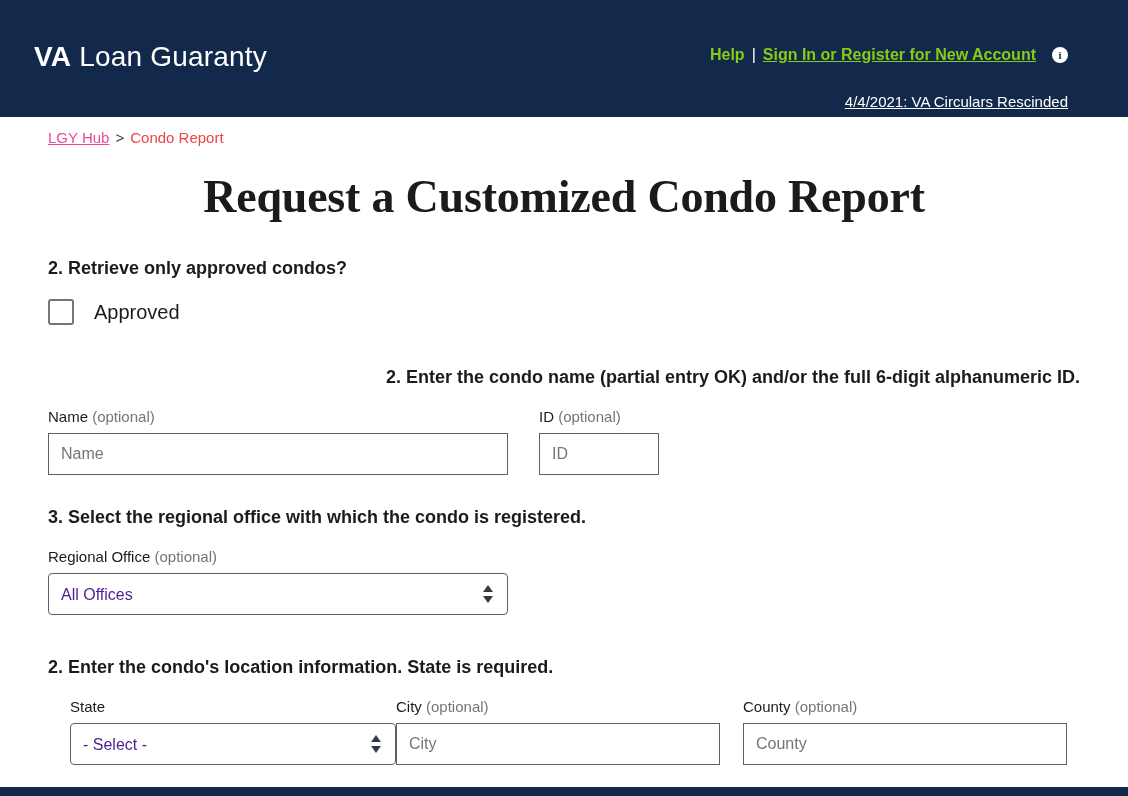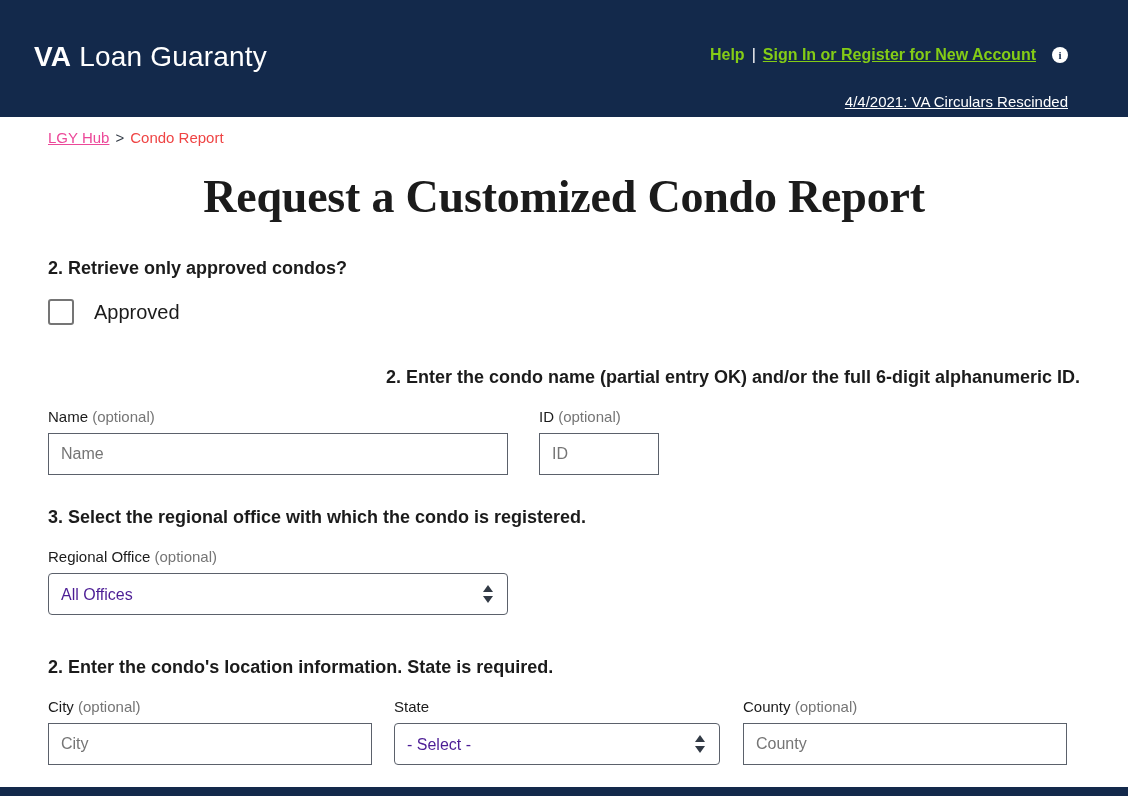--- a/index.html
+++ b/index.html
@@ -311,42 +311,42 @@
         <svg class="select-arrows" viewBox="0 0 12 20">
           <polygon points="6,1 11,8 1,8" fill="#323a45"></polygon>
           <polygon points="6,19 11,12 1,12" fill="#323a45"></polygon>
         </svg>
       </div>
     </div>
   </div>
 
   <p class="question q4">2. Enter the condo's location information. State is required.</p>
   <div class="field-row">
-    <div class="field">
-      <div class="field-label">
-        <span>City</span>
-        <span class="optional">(optional)</span>
-      </div>
-      <input class="text-input w-city" type="text" placeholder="City" style="">
-    </div>
-
     <div class="field gap-city-state">
       <div class="field-label">
         <span>State</span>
         <span class="optional"></span>
       </div>
       <div class="select-wrap w-state">
         <div class="select-box">- Select -</div>
         <svg class="select-arrows" viewBox="0 0 12 20">
           <polygon points="6,1 11,8 1,8" fill="#323a45"></polygon>
           <polygon points="6,19 11,12 1,12" fill="#323a45"></polygon>
         </svg>
       </div>
     </div>
 
+    <div class="field">
+      <div class="field-label">
+        <span>City</span>
+        <span class="optional">(optional)</span>
+      </div>
+      <input class="text-input w-city" type="text" placeholder="City" style="">
+    </div>
+
     <div class="field gap-state-county">
       <div class="field-label">
         <span>County</span>
         <span class="optional">(optional)</span>
       </div>
       <input class="text-input w-county" type="text" placeholder="County" style="">
     </div>
   </div>
 
 </div>

